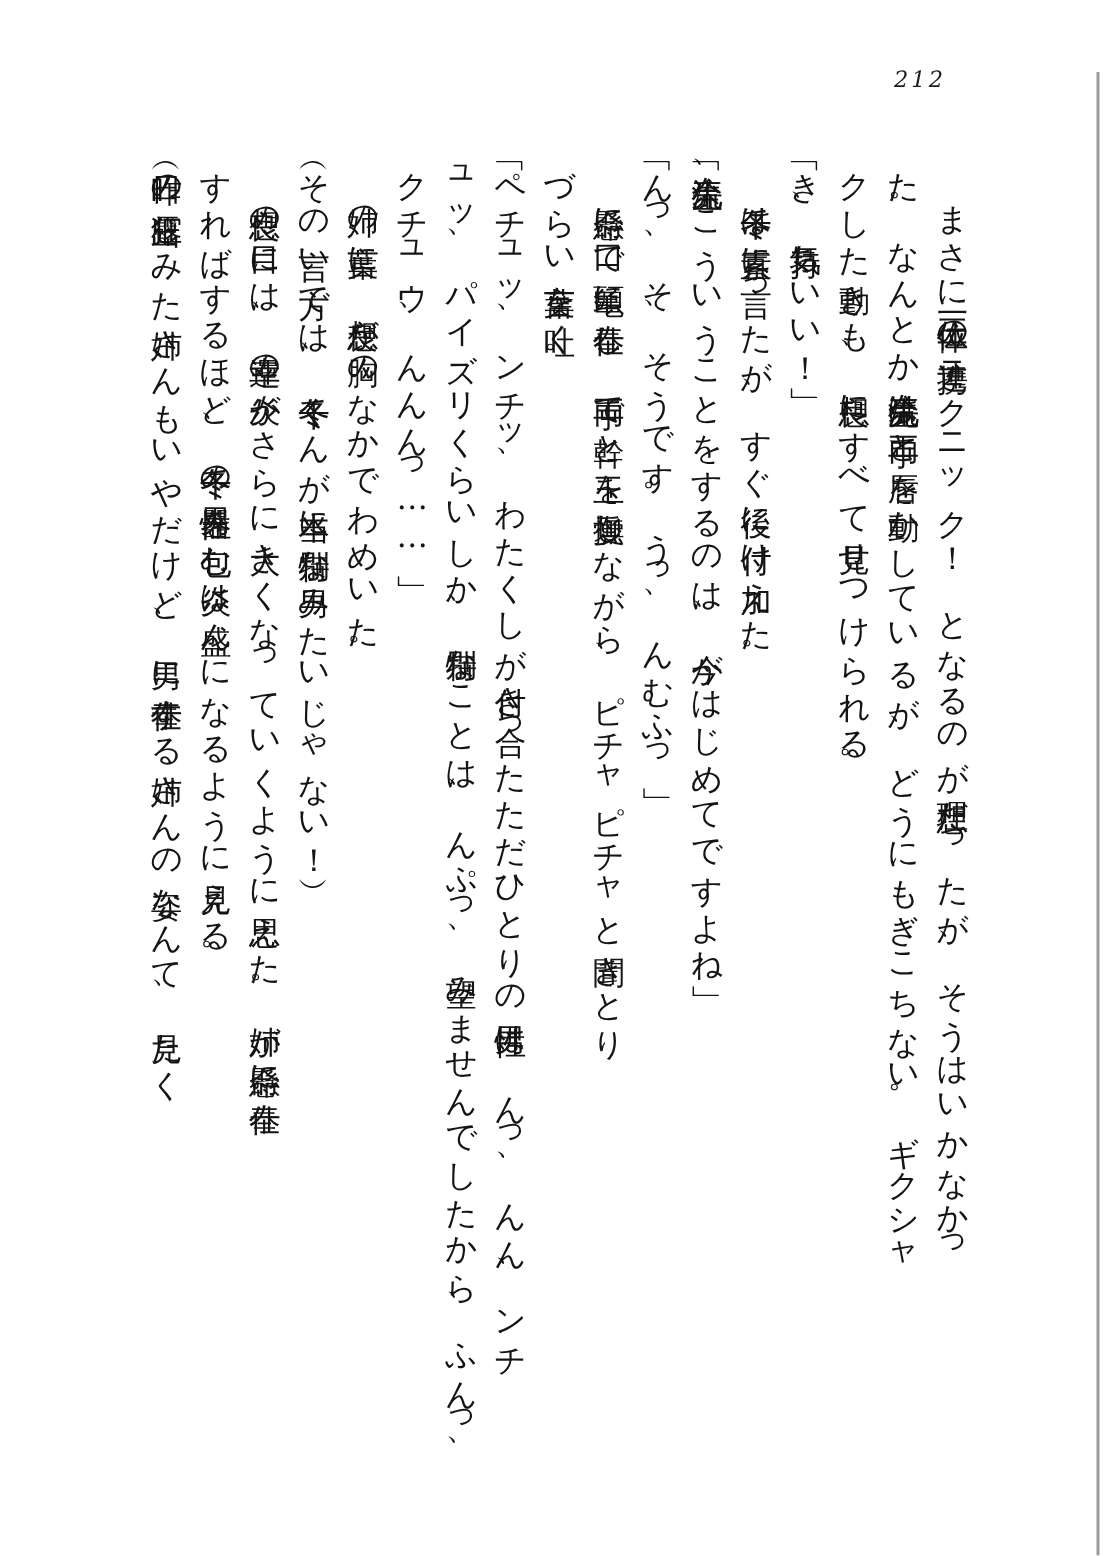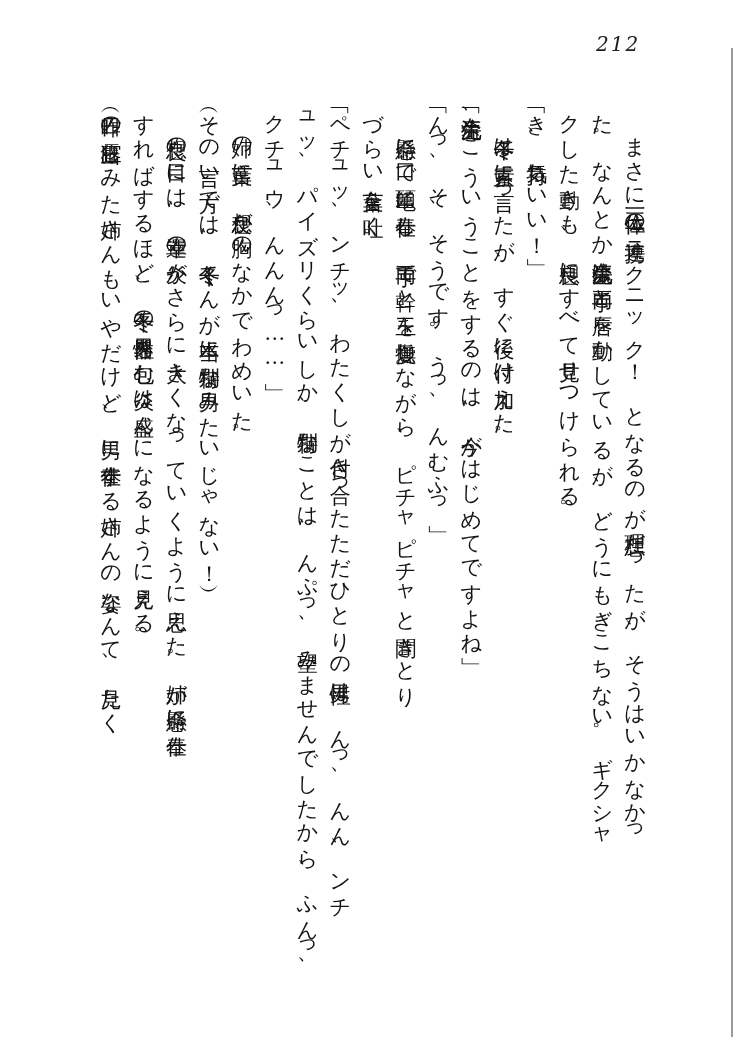--- a/index.html
+++ b/index.html
@@ -14,22 +14,22 @@
   .page {
     position: relative;
     width: 736px;
     height: 1037px;
     background: #ffffff;
     font-family: "DejaVu Serif", "Liberation Serif", serif;
   }
   .page-number {
     position: absolute;
     left: 596px;
-    top: 32px;
-    font-size: 20px;
+    top: 44px;
+    font-size: 15px;
     font-style: italic;
     letter-spacing: 2px;
     color: #1d1d1d;
   }
   .page-text {
     position: absolute;
     top: 100px;
     right: 85px;
     height: 832px;
     writing-mode: vertical-rl;

